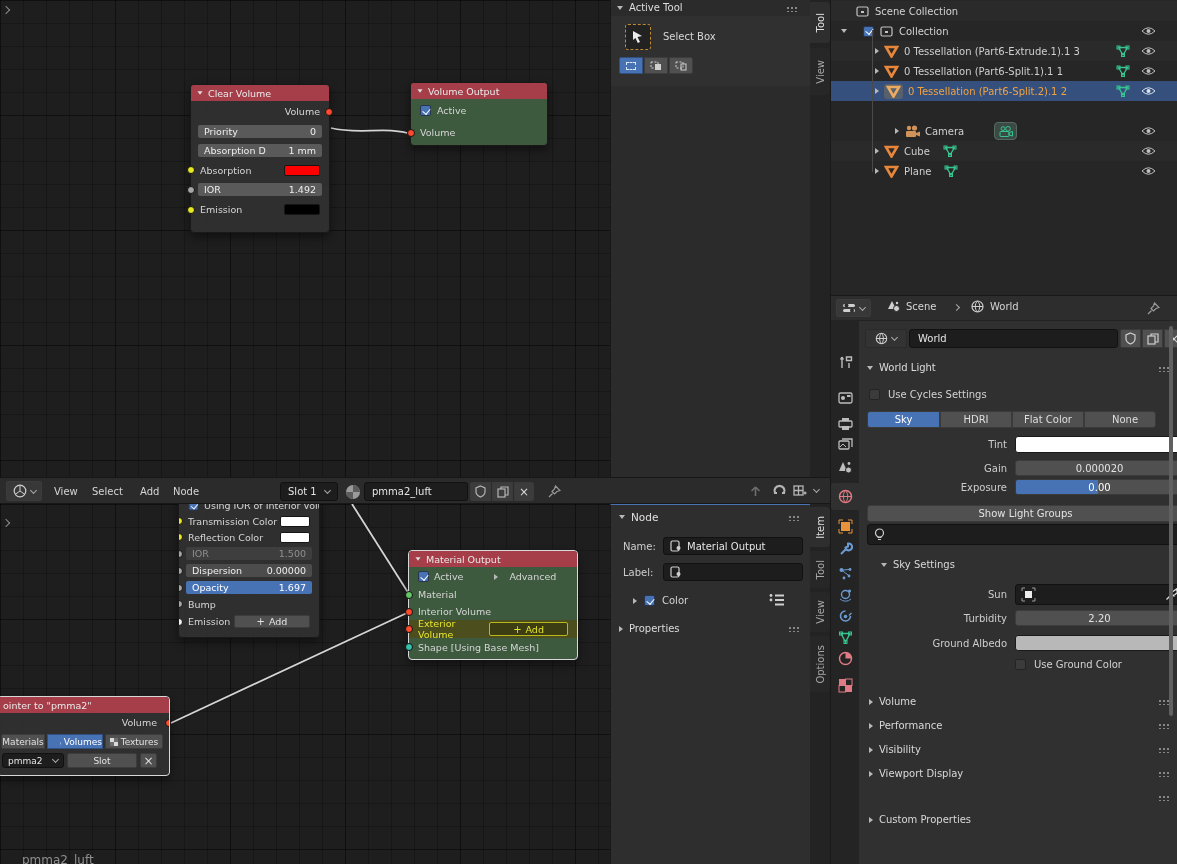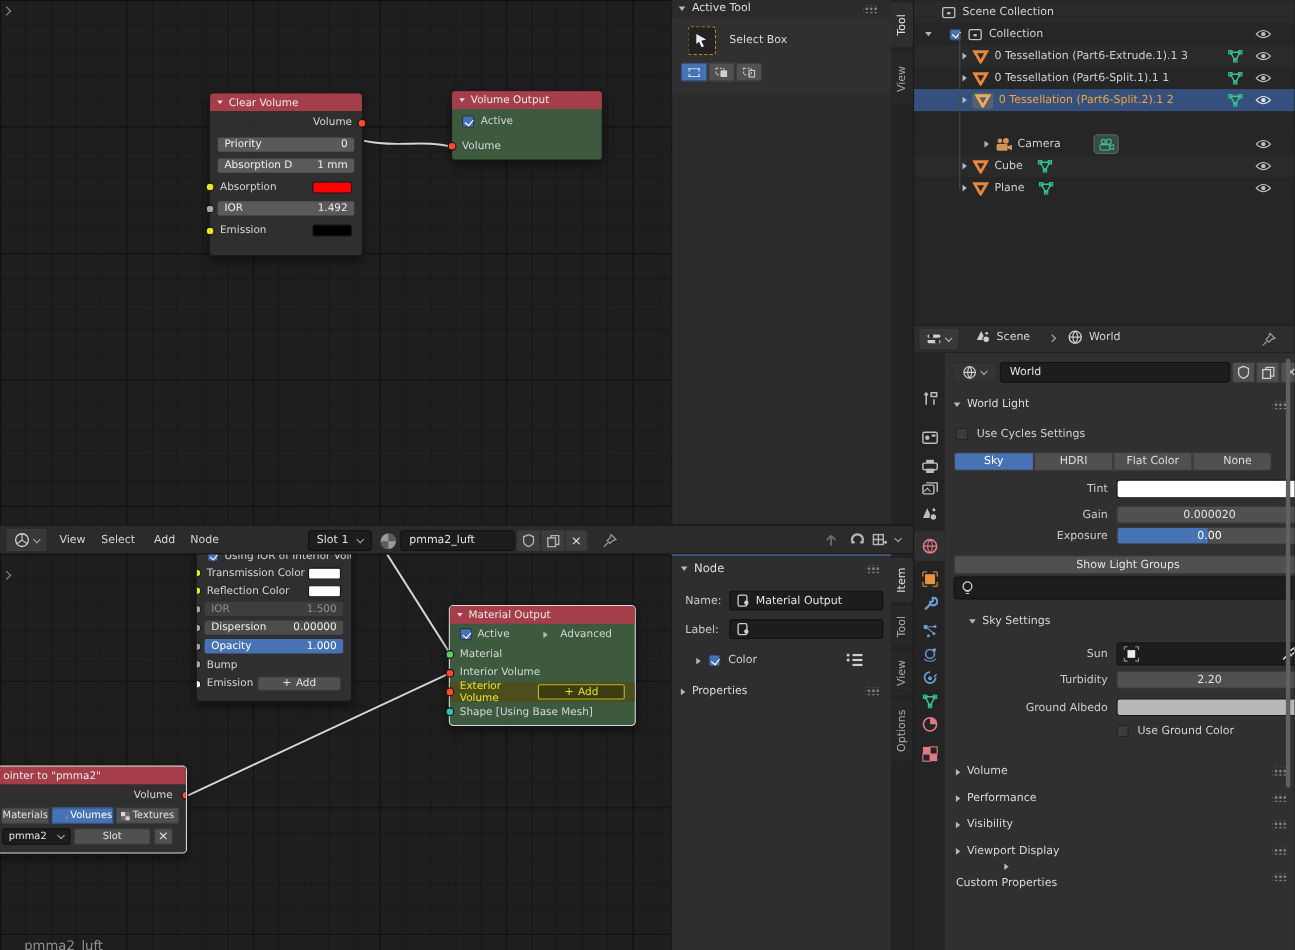--- a/index.html
+++ b/index.html
@@ -540,21 +540,21 @@
       <div class="abs panelhead" style="left:10px;top:423px;">
         <div class="tri-r"></div>
         <span style="color:#d8d8d8;">Visibility</span>
       </div>
       <div class="abs dots" style="right:8px;top:425px;"></div>
       <div class="abs panelhead" style="left:10px;top:447px;">
         <div class="tri-r"></div>
         <span style="color:#d8d8d8;">Viewport Display</span>
       </div>
       <div class="abs dots" style="right:8px;top:449px;"></div>
-      <div class="abs panelhead" style="left:10px;top:464px;flex-direction:column;">
+      <div class="abs panelhead" style="left:10px;top:493px;">
         <div class="tri-r"></div>
         <span style="color:#d8d8d8;">Custom Properties</span>
       </div>
       <div class="abs dots" style="right:8px;top:473px;"></div>
     </div>
     <div class="abs" style="left:338px;top:30px;width:4px;height:390px;background:#606060;border-radius:2px;"></div>
   </div>
 
   <div class="abs row" style="left:0;top:477px;width:830px;height:27px;background:#2b2b2b;border-top:1px solid #171717;border-bottom:1px solid #171717;">
     <div class="abs btn" style="left:6px;top:3px;width:36px;height:20px;background:#383838;">
@@ -647,21 +647,21 @@
         <span class="sock l s-gray"></span>
         <div class="nfield" style="background:#4c4c4c;">
           <span>Dispersion</span>
             <span>0.00000</span>
         </div>
       </div>
       <div class="nrow" style="height:17px;">
         <span class="sock l s-gray"></span>
         <div class="nfield" style="background:#4772b4;color:#fff;">
           <span>Opacity</span>
-            <span>1.000</span>
+            <span>1.697</span>
         </div>
       </div>
       <div class="nrow" style="height:16px;">
         <span class="sock l s-gray"></span>
         <span>Bump</span>
       </div>
       <div class="nrow" style="height:19px;">
         <span class="sock l s-white"></span>
         <span>Emission</span>
         <div class="btn" style="margin-left:auto;width:76px;height:13px;">

